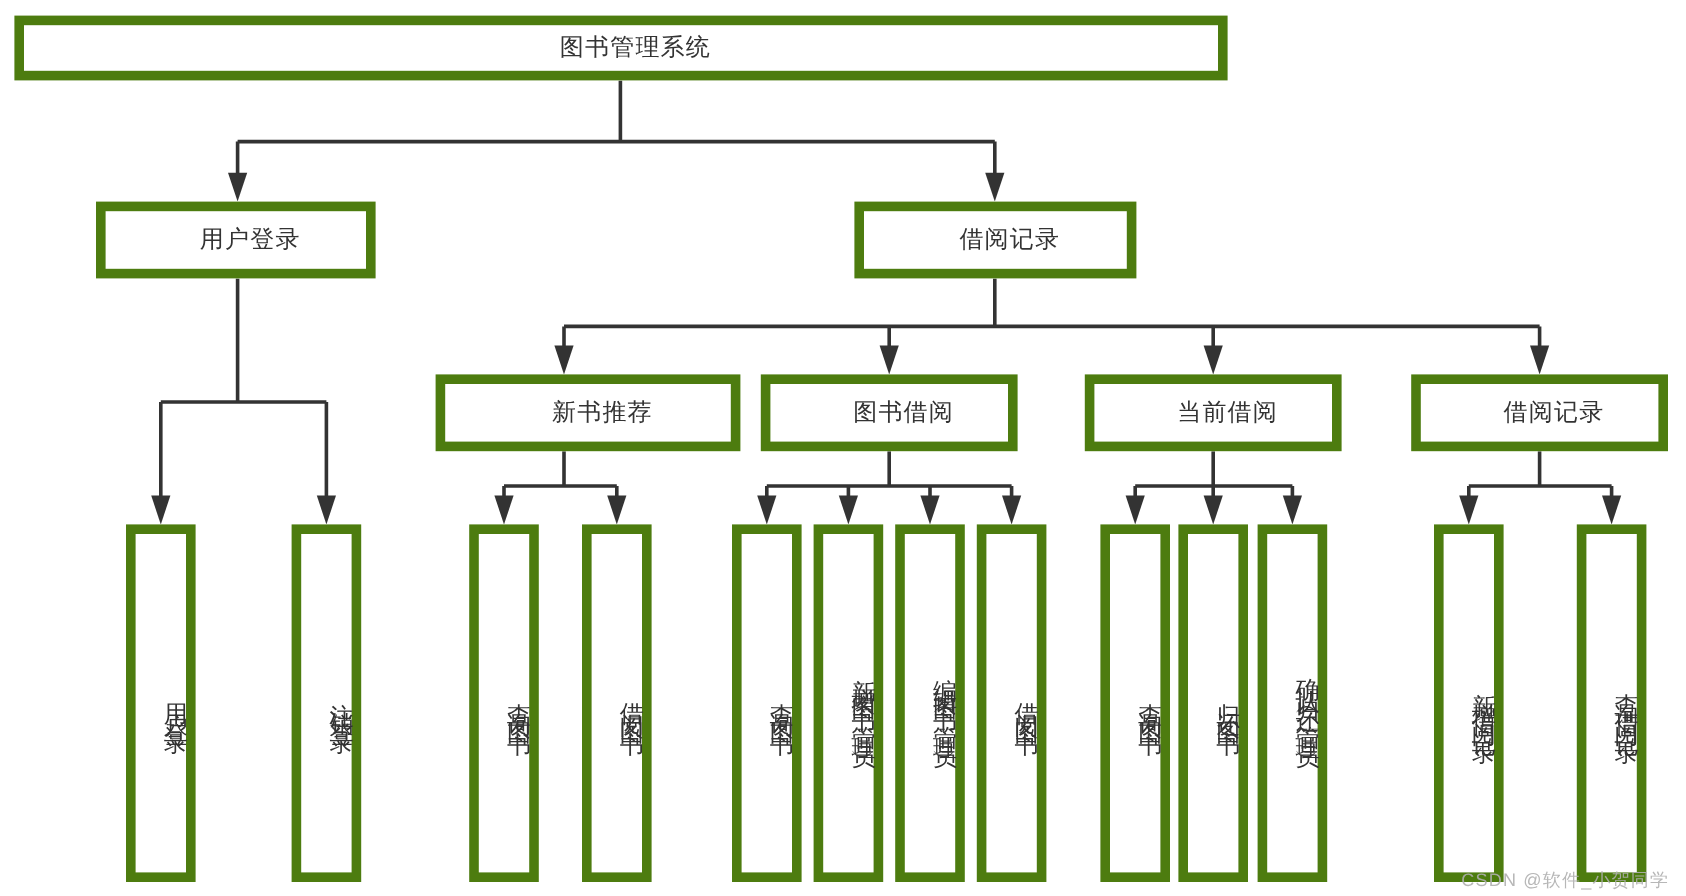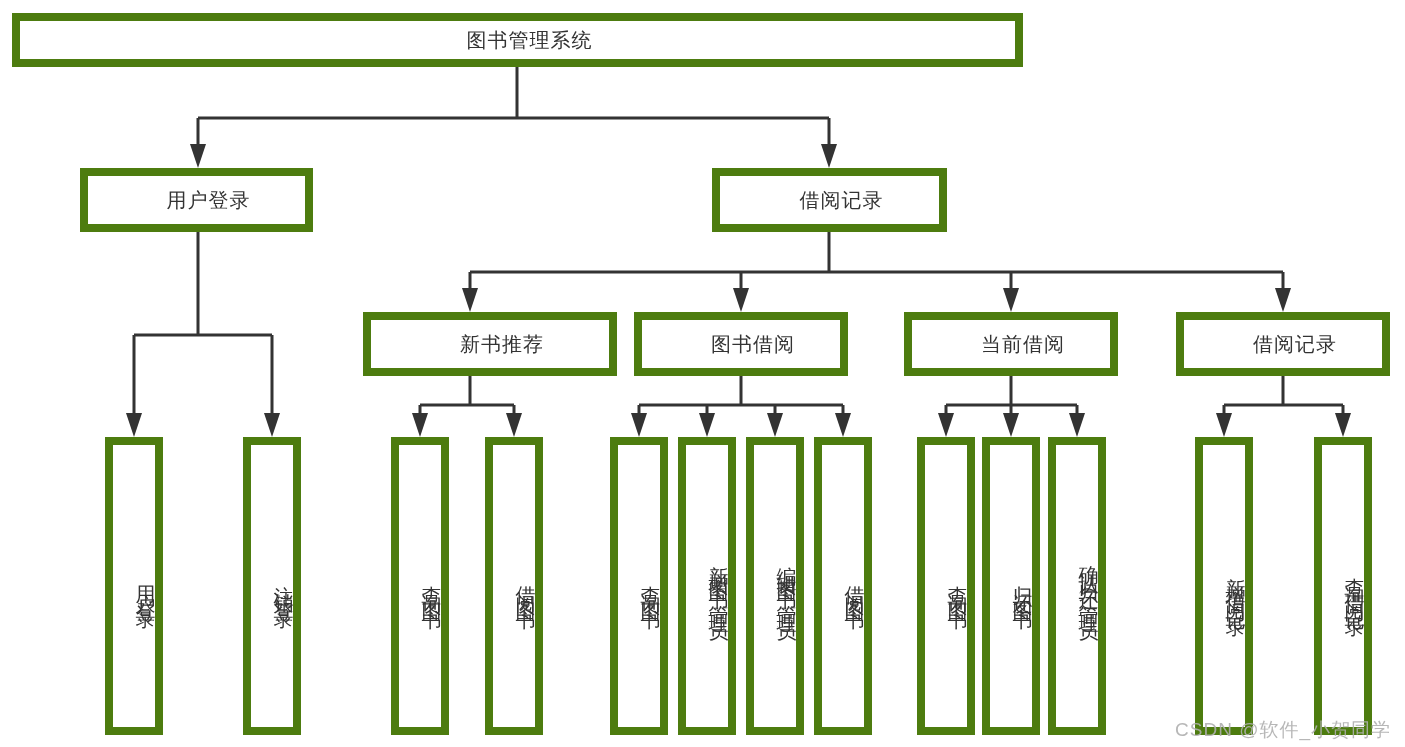--- a/index.html
+++ b/index.html
@@ -69,21 +69,21 @@
   #leaf-current-return  { left: 982px; }
   #leaf-current-confirm { left: 1048px; }
   #leaf-records-add     { left: 1195px; }
   #leaf-records-query   { left: 1314px; }
   #watermark {
     position: absolute;
     right: 14px;
     bottom: 4px;
     z-index: 5;
     color: rgba(175, 175, 175, 0.9);
-    font-size: 19px;
+    font-size: 15px;
     letter-spacing: 1px;
   }
 </style>
 </head>
 <body>
 
 <div id="canvas">
 
   <svg id="connectors" width="1405" height="747" viewBox="0 0 1405 747">
     <g stroke="#333333" stroke-width="3" fill="none">

